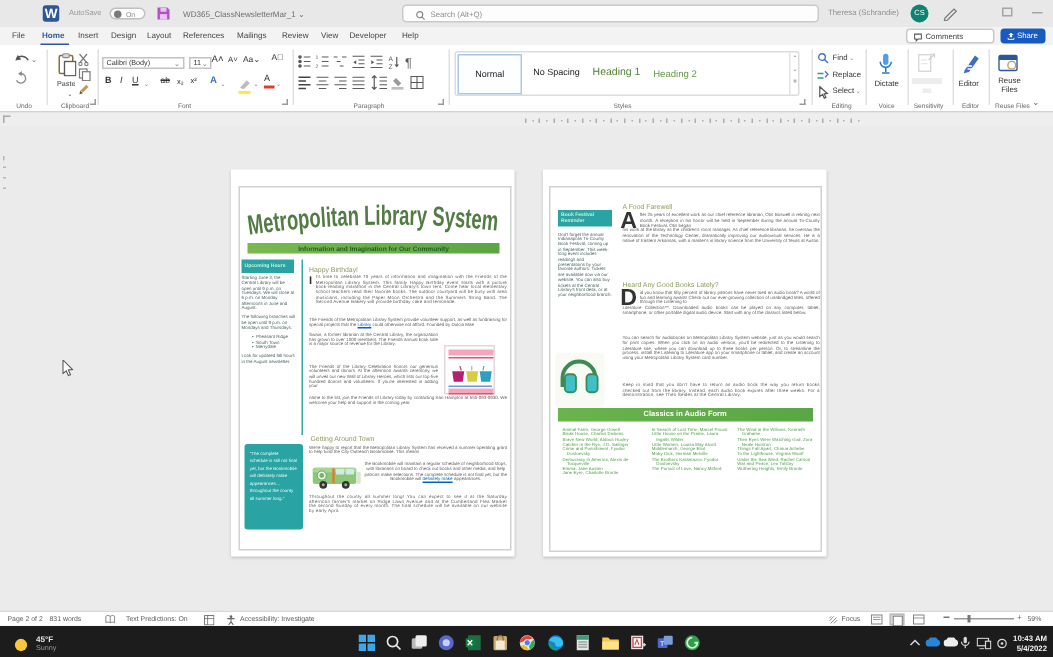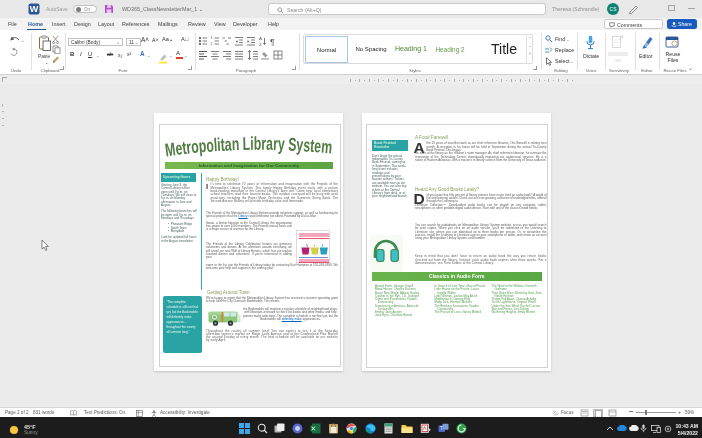--- a/index.html
+++ b/index.html
@@ -236,21 +236,20 @@
   </svg>
   <div class="glabel" style="left:228px;width:36px;">Paragraph</div>
   <div class="ric" style="left:292px;top:36px;width:4px;height:4px;border-right:0.8px solid #999;border-bottom:0.8px solid #999;"></div>
   <div class="vsep" style="left:299px;"></div>
 
   <div class="ric" style="left:303px;top:4px;width:230px;height:30px;border:0.7px solid #dcdcdc;border-radius:2px;background:#fff;"></div>
   <div class="ric" style="left:305px;top:5.5px;width:43px;height:27px;border:0.8px solid #aac7e6;background:#fdfeff;font-size:6px;color:#222;text-align:center;padding-top:10px;">Normal</div>
   <div class="ric" style="left:351px;top:5.5px;width:40px;height:27px;font-size:6px;color:#222;text-align:center;padding-top:10px;">No Spacing</div>
   <div class="ric" style="left:392px;top:5.5px;width:38px;height:27px;font-size:7px;color:#538135;text-align:center;padding-top:9px;">Heading 1</div>
   <div class="ric" style="left:431px;top:5.5px;width:38px;height:27px;font-size:6.4px;color:#6a9a4a;text-align:center;padding-top:10px;">Heading 2</div>
-  <div class="ric" style="left:478px;top:5.5px;width:52px;height:27px;font-size:14px;color:#1d1d1d;text-align:center;padding-top:5px;">Title</div>
   <div class="ric" style="left:526px;top:5px;width:7px;height:28px;border-left:0.7px solid #e2e2e2;">
      <div style="font-size:4px;color:#777;text-align:center;line-height:8px;">⌃</div>
      <div style="font-size:4px;color:#777;text-align:center;line-height:6px;">⌄</div>
      <div style="font-size:4px;color:#777;text-align:center;line-height:10px;">≡</div>
   </div>
   <div class="glabel" style="left:400px;width:30px;">Styles</div>
   <div class="ric" style="left:533px;top:36px;width:4px;height:4px;border-right:0.8px solid #999;border-bottom:0.8px solid #999;"></div>
   <div class="vsep" style="left:541px;"></div>
 
   <svg class="ric" style="left:545px;top:5px" width="8" height="8" viewBox="0 0 8 8">

